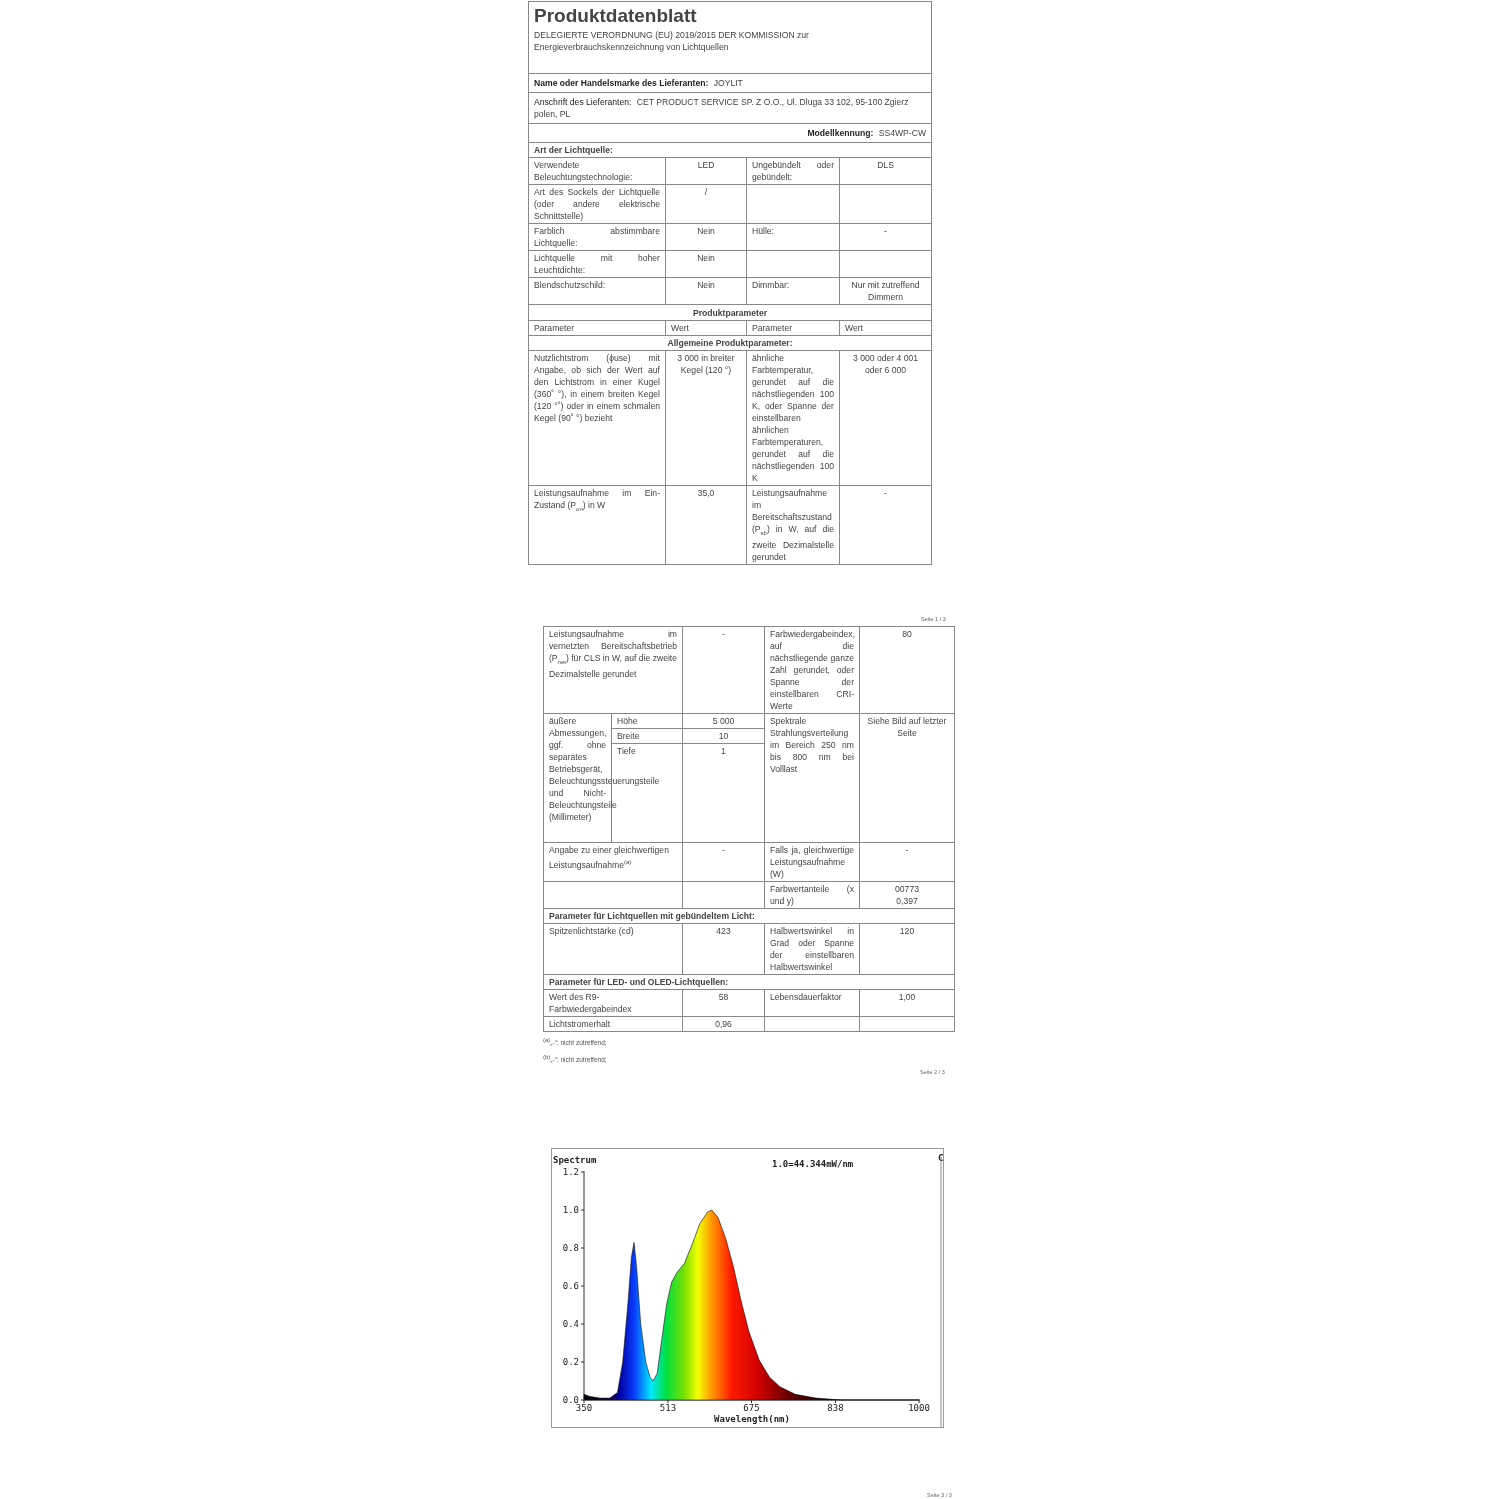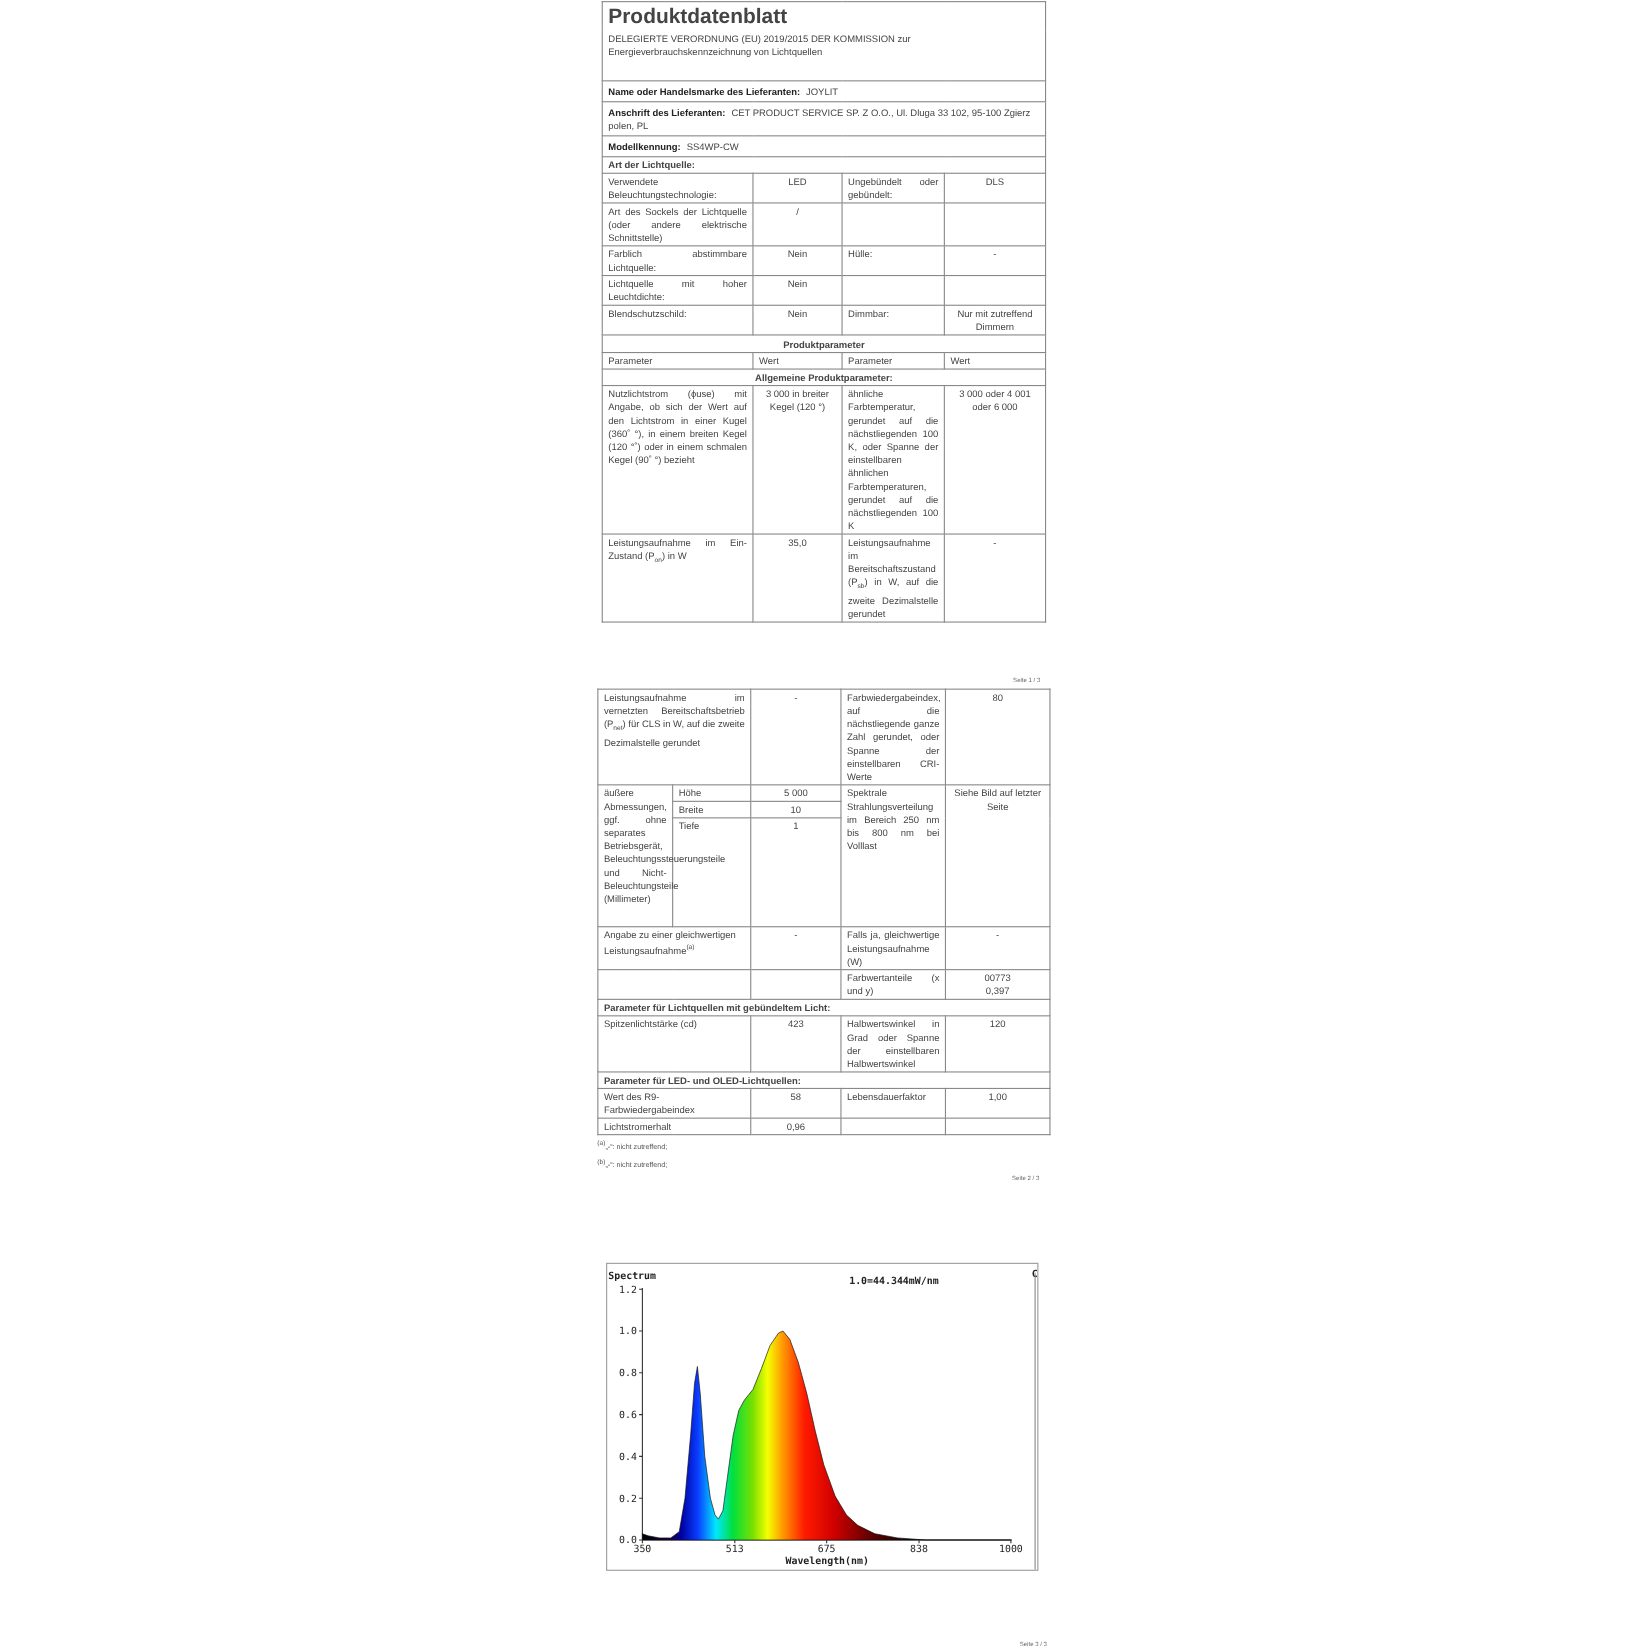--- a/index.html
+++ b/index.html
@@ -14,21 +14,21 @@
   .pnum{position:absolute;font-size:5.5px;color:#666;}
   .footnote{font-size:6.5px;color:#555;line-height:14px;}
   .footnote sup{font-size:6px;}
   sub{font-size:6px;}
   .chart-frame{position:absolute;left:551px;top:1148px;width:391px;height:278px;border:1px solid #9a9a9a;background:#fff;}
   .mono{font-family:"DejaVu Sans Mono","Liberation Mono",monospace;}
 </style>
 </head>
 <body>
 
-<div class="page" style="left:547px;top:1px;width:403px;">
+<div class="page" style="left:528px;top:1px;width:403px;">
   <table class="sheet">
     <colgroup>
         <col style="width:137px">
         <col style="width:81px">
         <col style="width:93px">
         <col style="width:92px">
       </colgroup>
     <tbody>
         <tr>
           <td colspan="4" class="title" style="border-bottom:none;">Produktdatenblatt</td>
@@ -37,26 +37,26 @@
           <td colspan="4" style="border-top:none;padding-bottom:20px;">DELEGIERTE VERORDNUNG (EU) 2019/2015 DER KOMMISSION zur Energieverbrauchskennzeichnung von Lichtquellen</td>
         </tr>
     <tr>
           <td colspan="4" style="padding:3px 5px;margin-left:32px;">
       <span class="b" style="font-weight:bold;color:#222;">Name oder Handelsmarke des Lieferanten:</span>
       <span style="margin-left:3px;">JOYLIT</span>
     </td>
         </tr>
     <tr>
           <td colspan="4" style="padding:3px 5px;">
-      <span style="font-weight:bold;color:#222;">Anschrift des Lieferanten:</span>
+      <span style="font-weight:normal;color:#222;">Anschrift des Lieferanten:</span>
       <span style="margin-left:3px;">CET PRODUCT SERVICE SP. Z O.O., Ul. Dluga 33 102, 95-100 Zgierz polen, PL</span>
     </td>
         </tr>
     <tr>
-          <td colspan="4" style="padding:3px 5px;">
+          <td colspan="4" style="padding:3px 5px;text-align:right;">
       <span style="font-weight:bold;color:#222;">Modellkennung:</span>
       <span style="margin-left:3px;">SS4WP-CW</span>
     </td>
         </tr>
     <tr>
           <td colspan="4" class="b" style="padding:1px 5px;">Art der Lichtquelle:</td>
         </tr>
 
     <tr>
       <td class="j">Verwendete Beleuchtungstechnologie:</td>

